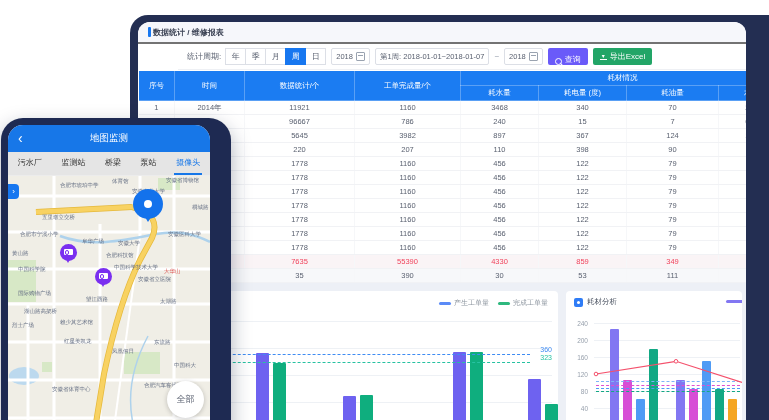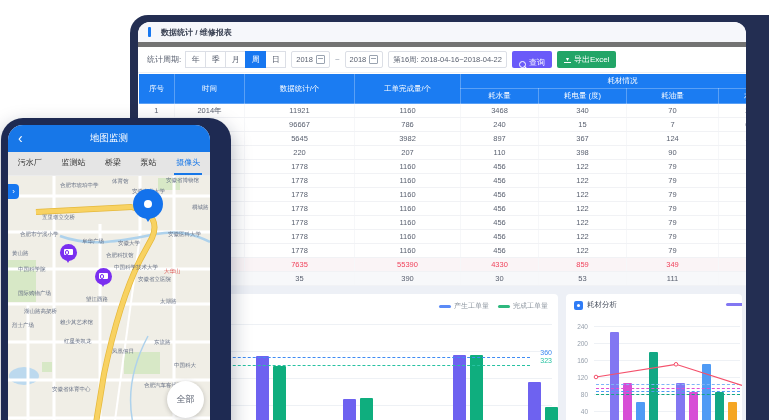--- a/index.html
+++ b/index.html
@@ -1,24 +1,24 @@
 <!DOCTYPE html>
 <html><head>
 <meta charset="utf-8">
 <style>
   html,body{margin:0;padding:0;background:#fff;}
   .page{position:relative;width:769px;height:420px;overflow:hidden;background:#fff;
         font-family:"Liberation Sans",sans-serif;-webkit-font-smoothing:antialiased;}
   
   .desktop{position:absolute;left:130px;top:15px;width:700px;height:460px;background:#232e52;border-radius:18px 18px 0 0;}
   .card{position:absolute;left:8px;top:7px;width:608px;height:520px;background:#fff;border-radius:12px 12px 0 0;overflow:hidden;}
-  .crumb{height:20px;background:#f6f7fb;border-bottom:5px solid #737373;display:flex;align-items:center;gap:10px;padding:0 10px;text-align:right;}
+  .crumb{height:20px;background:#f6f7fb;border-bottom:2px solid #737373;display:flex;align-items:center;gap:2px;padding:0 10px;text-align:right;}
   .crumb-bar{width:3px;height:10px;background:#1777f0;border-radius:1px;}
   .crumb-text{font-size:8px;color:#3c4355;font-weight:bold;}
-  .filter{height:25px;display:flex;align-items:center;gap:5px;padding:0 9px;background:#fff;border-bottom:1px solid #eef0f4;}
+  .filter{height:25px;display:flex;align-items:center;gap:5px;padding:0 9px;background:#fff;border-bottom:1px solid #eef0f4;margin-left:40px;}
   .f-label{font-size:8px;color:#5a6170;}
   .seg{display:flex;}
   .seg-item{width:19px;height:15px;line-height:15px;text-align:center;font-size:8px;color:#5a6170;background:#fff;
             border:1px solid #dcdfe6;margin-left:-1px;cursor:pointer;}
   .seg-item.active{background:#1777f0;border-color:#1777f0;color:#fff;z-index:1;}
   .box{height:15px;border:1px solid #dcdfe6;border-radius:2px;background:#fff;display:flex;align-items:center;
        gap:3px;padding:0 4px;font-size:7.5px;color:#5a6170;white-space:nowrap;}
   .cal{width:7px;height:7px;border:1px solid #9aa3b0;border-radius:1px;position:relative;}
   .cal::before{content:"";position:absolute;left:1px;right:1px;top:2px;height:1px;background:#9aa3b0;}
   .tilde{font-size:8px;color:#8a93a2;}
@@ -101,27 +101,27 @@
             <span class="seg-item">年</span>
             <span class="seg-item">季</span>
             <span class="seg-item">月</span>
             <span class="seg-item active">周</span>
             <span class="seg-item">日</span>
           </span>
         <span class="box">
           <span>2018</span>
           <span class="cal"></span>
         </span>
+        <span class="box">
+          <span>第1周: 2018-01-01~2018-01-07</span>
+        </span>
         <span class="tilde">~</span>
         <span class="box">
           <span>2018</span>
           <span class="cal"></span>
-        </span>
-        <span class="box">
-          <span>第16周: 2018-04-16~2018-04-22</span>
         </span>
         <span class="btn btn-query">
           <span class="mag"></span>
           <span>查询</span>
         </span>
         <span class="btn btn-export">
           <span class="dl">▾</span>
           <span>导出Excel</span>
         </span>
       </div>

